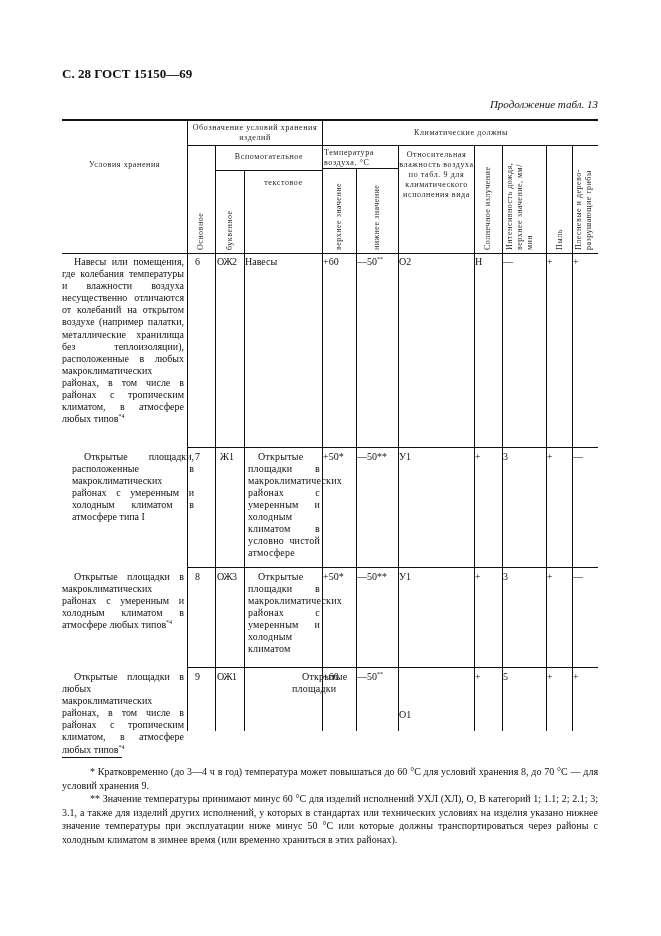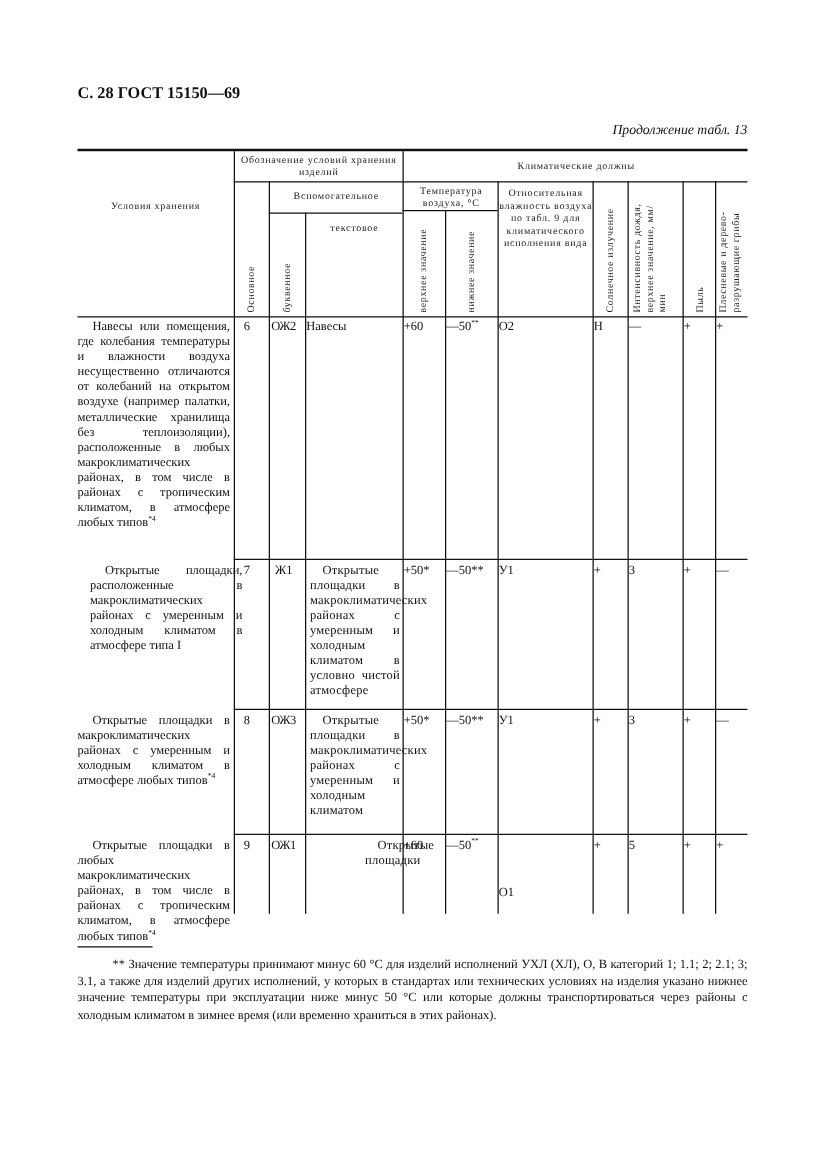--- a/index.html
+++ b/index.html
@@ -55,21 +55,21 @@
   <div class="vline" style="left:572px;top:145px;height:586px;"></div>
 
   <div class="cell hdr" style="left:62px;top:160px;width:125px;">Условия хранения</div>
   <div class="cell hdr" style="left:190px;top:123px;width:130px;">Обозначение условий хранения изделий</div>
   <div class="cell hdr" style="left:216px;top:152px;width:106px;">Вспомогательное</div>
   <div class="cell hdr" style="left:245px;top:178px;width:77px;">текстовое</div>
   <div class="vert" style="left:196px;top:200px;height:50px;">Основное</div>
   <div class="vert" style="left:225px;top:200px;height:50px;">буквенное</div>
 
   <div class="cell hdr" style="left:324px;top:128px;width:274px;">Климатические должны</div>
-  <div class="cell hdr" style="left:324px;top:148px;width:74px;text-align:center;">Температура воздуха, °С</div>
+  <div class="cell hdr" style="left:324px;top:148px;width:74px;text-align:left;">Температура воздуха, °С</div>
   <div class="vert" style="left:334px;top:172px;height:78px;">верхнее значение</div>
   <div class="vert" style="left:372px;top:172px;height:78px;">нижнее значение</div>
   <div class="cell hdr" style="left:399px;top:150px;width:75px;">Относительная влажность воздуха по табл. 9 для климатического исполнения вида</div>
   <div class="vert" style="left:483px;top:150px;height:100px;">Солнечное излучение</div>
   <div class="vert" style="left:505px;top:150px;height:100px;white-space:normal;width:38px;text-align:left;">Интенсивность дождя, верхнее значение, мм/мин</div>
   <div class="vert" style="left:555px;top:150px;height:100px;text-align:left;">Пыль</div>
   <div class="vert" style="left:574px;top:150px;height:100px;white-space:normal;width:22px;text-align:left;">Плесневые и дерево-разрушающие грибы</div>
 
   <div>
     <div class="cell cond just" style="left:62px;top:256px;width:122px;text-indent:12px;"><span>Навесы или помещения, где колебания температуры и влажности воздуха несущественно отличаются от колебаний на открытом воздухе (например палатки, металлические хранилища без теплоизоляции), расположенные в любых макроклиматических районах, в том числе в районах с тропическим климатом, в атмосфере любых типов</span><sup>*4</sup></div>
@@ -123,14 +123,15 @@
     <div class="cell ctr" style="left:399px;top:709px;width:75px;">О1</div>
     <div class="cell ctr" style="left:475px;top:671px;width:27px;">+</div>
     <div class="cell ctr" style="left:503px;top:671px;width:43px;">5</div>
     <div class="cell ctr" style="left:547px;top:671px;width:25px;">+</div>
     <div class="cell ctr" style="left:573px;top:671px;width:25px;">+</div>
   </div>
 </div>
 
 <div class="abs" id="fn-rule"></div>
 <div class="abs" id="footnotes">
+  <p>* Кратковременно (до 3—4 ч в год) температура может повышаться до 60 °С для условий хранения 8, до 70 °С — для условий хранения 9.</p>
   <p>** Значение температуры принимают минус 60 °С для изделий исполнений УХЛ (ХЛ), О, В категорий 1; 1.1; 2; 2.1; 3; 3.1, а также для изделий других исполнений, у которых в стандартах или технических условиях на изделия указано нижнее значение температуры при эксплуатации ниже минус 50 °С или которые должны транспортироваться через районы с холодным климатом в зимнее время (или временно храниться в этих районах).</p>
 </div>
 
 </body></html>

